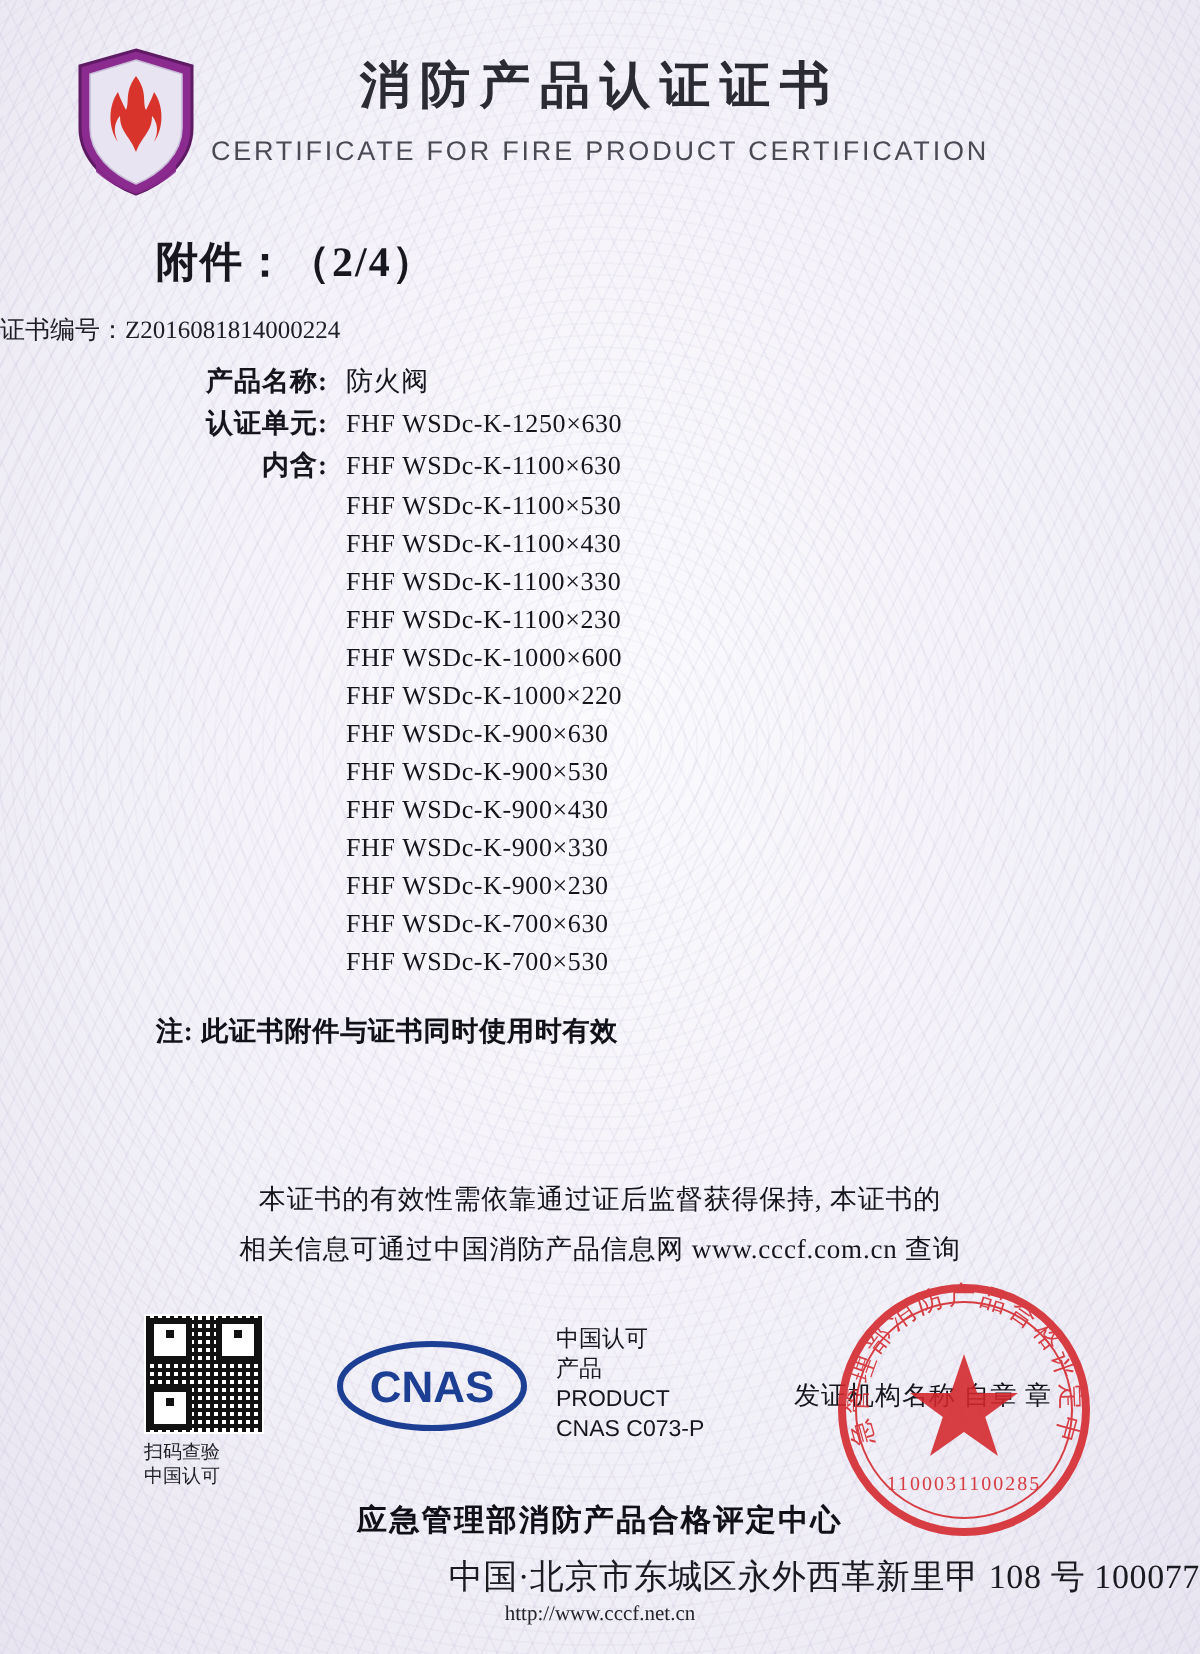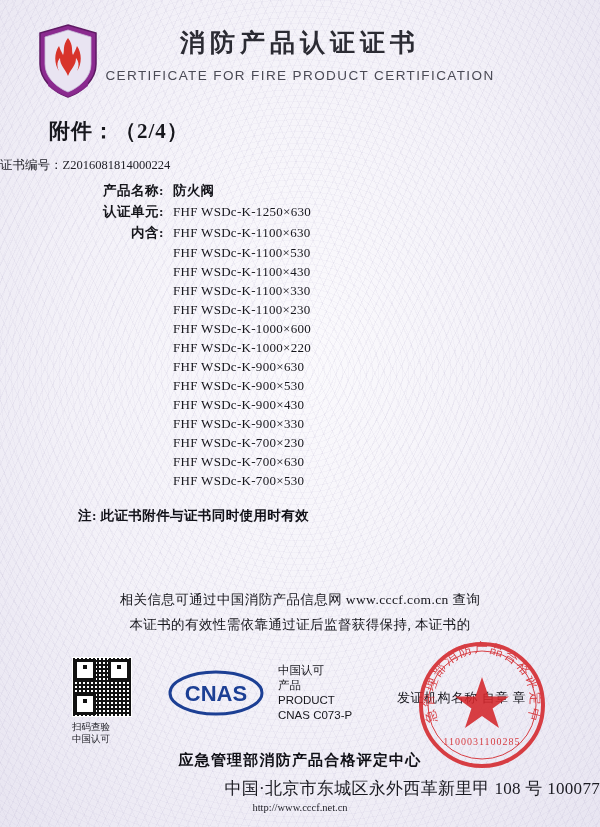--- a/index.html
+++ b/index.html
@@ -56,21 +56,21 @@
     margin-top: 9px;
     font-size: 13.5px;
     letter-spacing: 1.4px;
     color: #4a4a55;
     font-family: "Liberation Sans", sans-serif;
   }
 
   
   .attachment {
     margin-top: 34px;
-    padding-left: 49px;
+    padding-left: 78px;
     font-size: 21px;
     font-weight: bold;
     letter-spacing: 1px;
     color: #17171d;
     position: relative;
     z-index: 3;
   }
 
   .certno {
     margin-top: 12px;
@@ -104,21 +104,21 @@
     letter-spacing: 0.5px;
   }
   .field-value {
     margin-left: 9px;
     font-size: 13px;
     color: #15151b;
     letter-spacing: 0.3px;
     white-space: nowrap;
   }
   .field-value.bold {
-    font-weight: bold;
+    font-weight: normal;
     font-size: 13.5px;
   }
   .sub-row {
     padding-left: 173px;
     margin-bottom: 3px;
     font-size: 13px;
     color: #15151b;
     letter-spacing: 0.3px;
   }
 
@@ -302,30 +302,30 @@
     <div class="sub-row">FHF  WSDc-K-1100×530</div>
     <div class="sub-row">FHF  WSDc-K-1100×430</div>
     <div class="sub-row">FHF  WSDc-K-1100×330</div>
     <div class="sub-row">FHF  WSDc-K-1100×230</div>
     <div class="sub-row">FHF  WSDc-K-1000×600</div>
     <div class="sub-row">FHF  WSDc-K-1000×220</div>
     <div class="sub-row">FHF  WSDc-K-900×630</div>
     <div class="sub-row">FHF  WSDc-K-900×530</div>
     <div class="sub-row">FHF  WSDc-K-900×430</div>
     <div class="sub-row">FHF  WSDc-K-900×330</div>
-    <div class="sub-row">FHF  WSDc-K-700×230</div>
+    <div class="sub-row">FHF  WSDc-K-900×230</div>
     <div class="sub-row">FHF  WSDc-K-700×630</div>
     <div class="sub-row">FHF  WSDc-K-700×530</div>
   </div>
 
   <div class="note">注: 此证书附件与证书同时使用时有效</div>
 
   <div class="validity">
+    <div>本证书的有效性需依靠通过证后监督获得保持, 本证书的</div>
     <div>相关信息可通过中国消防产品信息网 www.cccf.com.cn 查询</div>
-    <div>本证书的有效性需依靠通过证后监督获得保持, 本证书的</div>
   </div>
 
   <div class="bottom">
 
     <div class="qr-block">
       <div class="qr">
         <span class="eye tl">
             <i></i>
           </span>
         <span class="eye tr">

